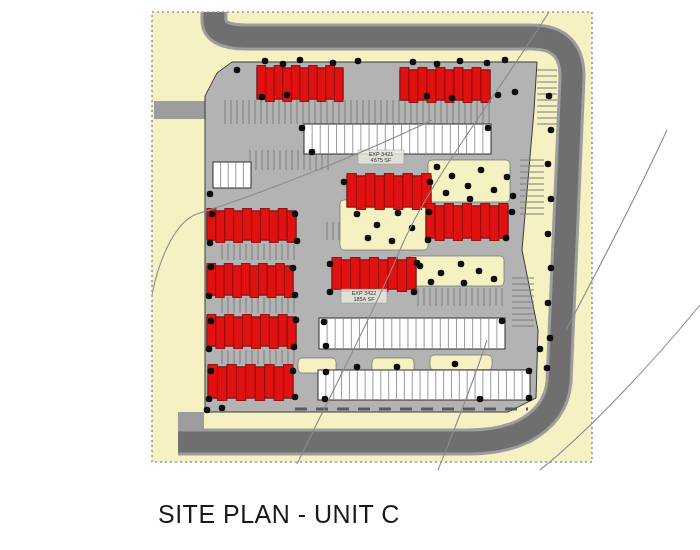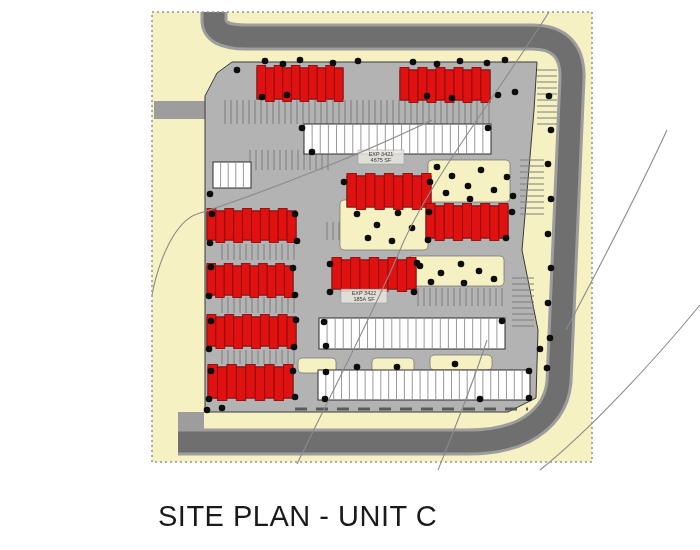--- a/index.html
+++ b/index.html
@@ -1,20 +1,20 @@
 <!DOCTYPE html>
 <html><head>
 <meta charset="utf-8">
 <style>
   html,body{margin:0;padding:0;background:#ffffff;}
   body{width:700px;height:550px;position:relative;overflow:hidden;
        font-family:"Liberation Sans", sans-serif;}
   .figure{position:absolute;left:0;top:0;width:700px;height:550px;}
   svg{display:block;}
-  .caption{position:absolute;left:158px;top:500px;font-size:29px;
+  .caption{position:absolute;left:158px;top:500px;font-size:25px;
            letter-spacing:0.5px;color:#1a1a1a;font-weight:400;
            font-family:"Liberation Sans", sans-serif;white-space:nowrap;}
 </style>
 </head>
 <body>
 
 <div class="figure">
   <svg id="plan-svg" width="700" height="550" viewBox="0 0 700 550">
       <rect x="152" y="12" width="440" height="450" fill="#f6f1c3"></rect>
       <rect x="154" y="101" width="52" height="18" fill="#9d9d9d"></rect>

